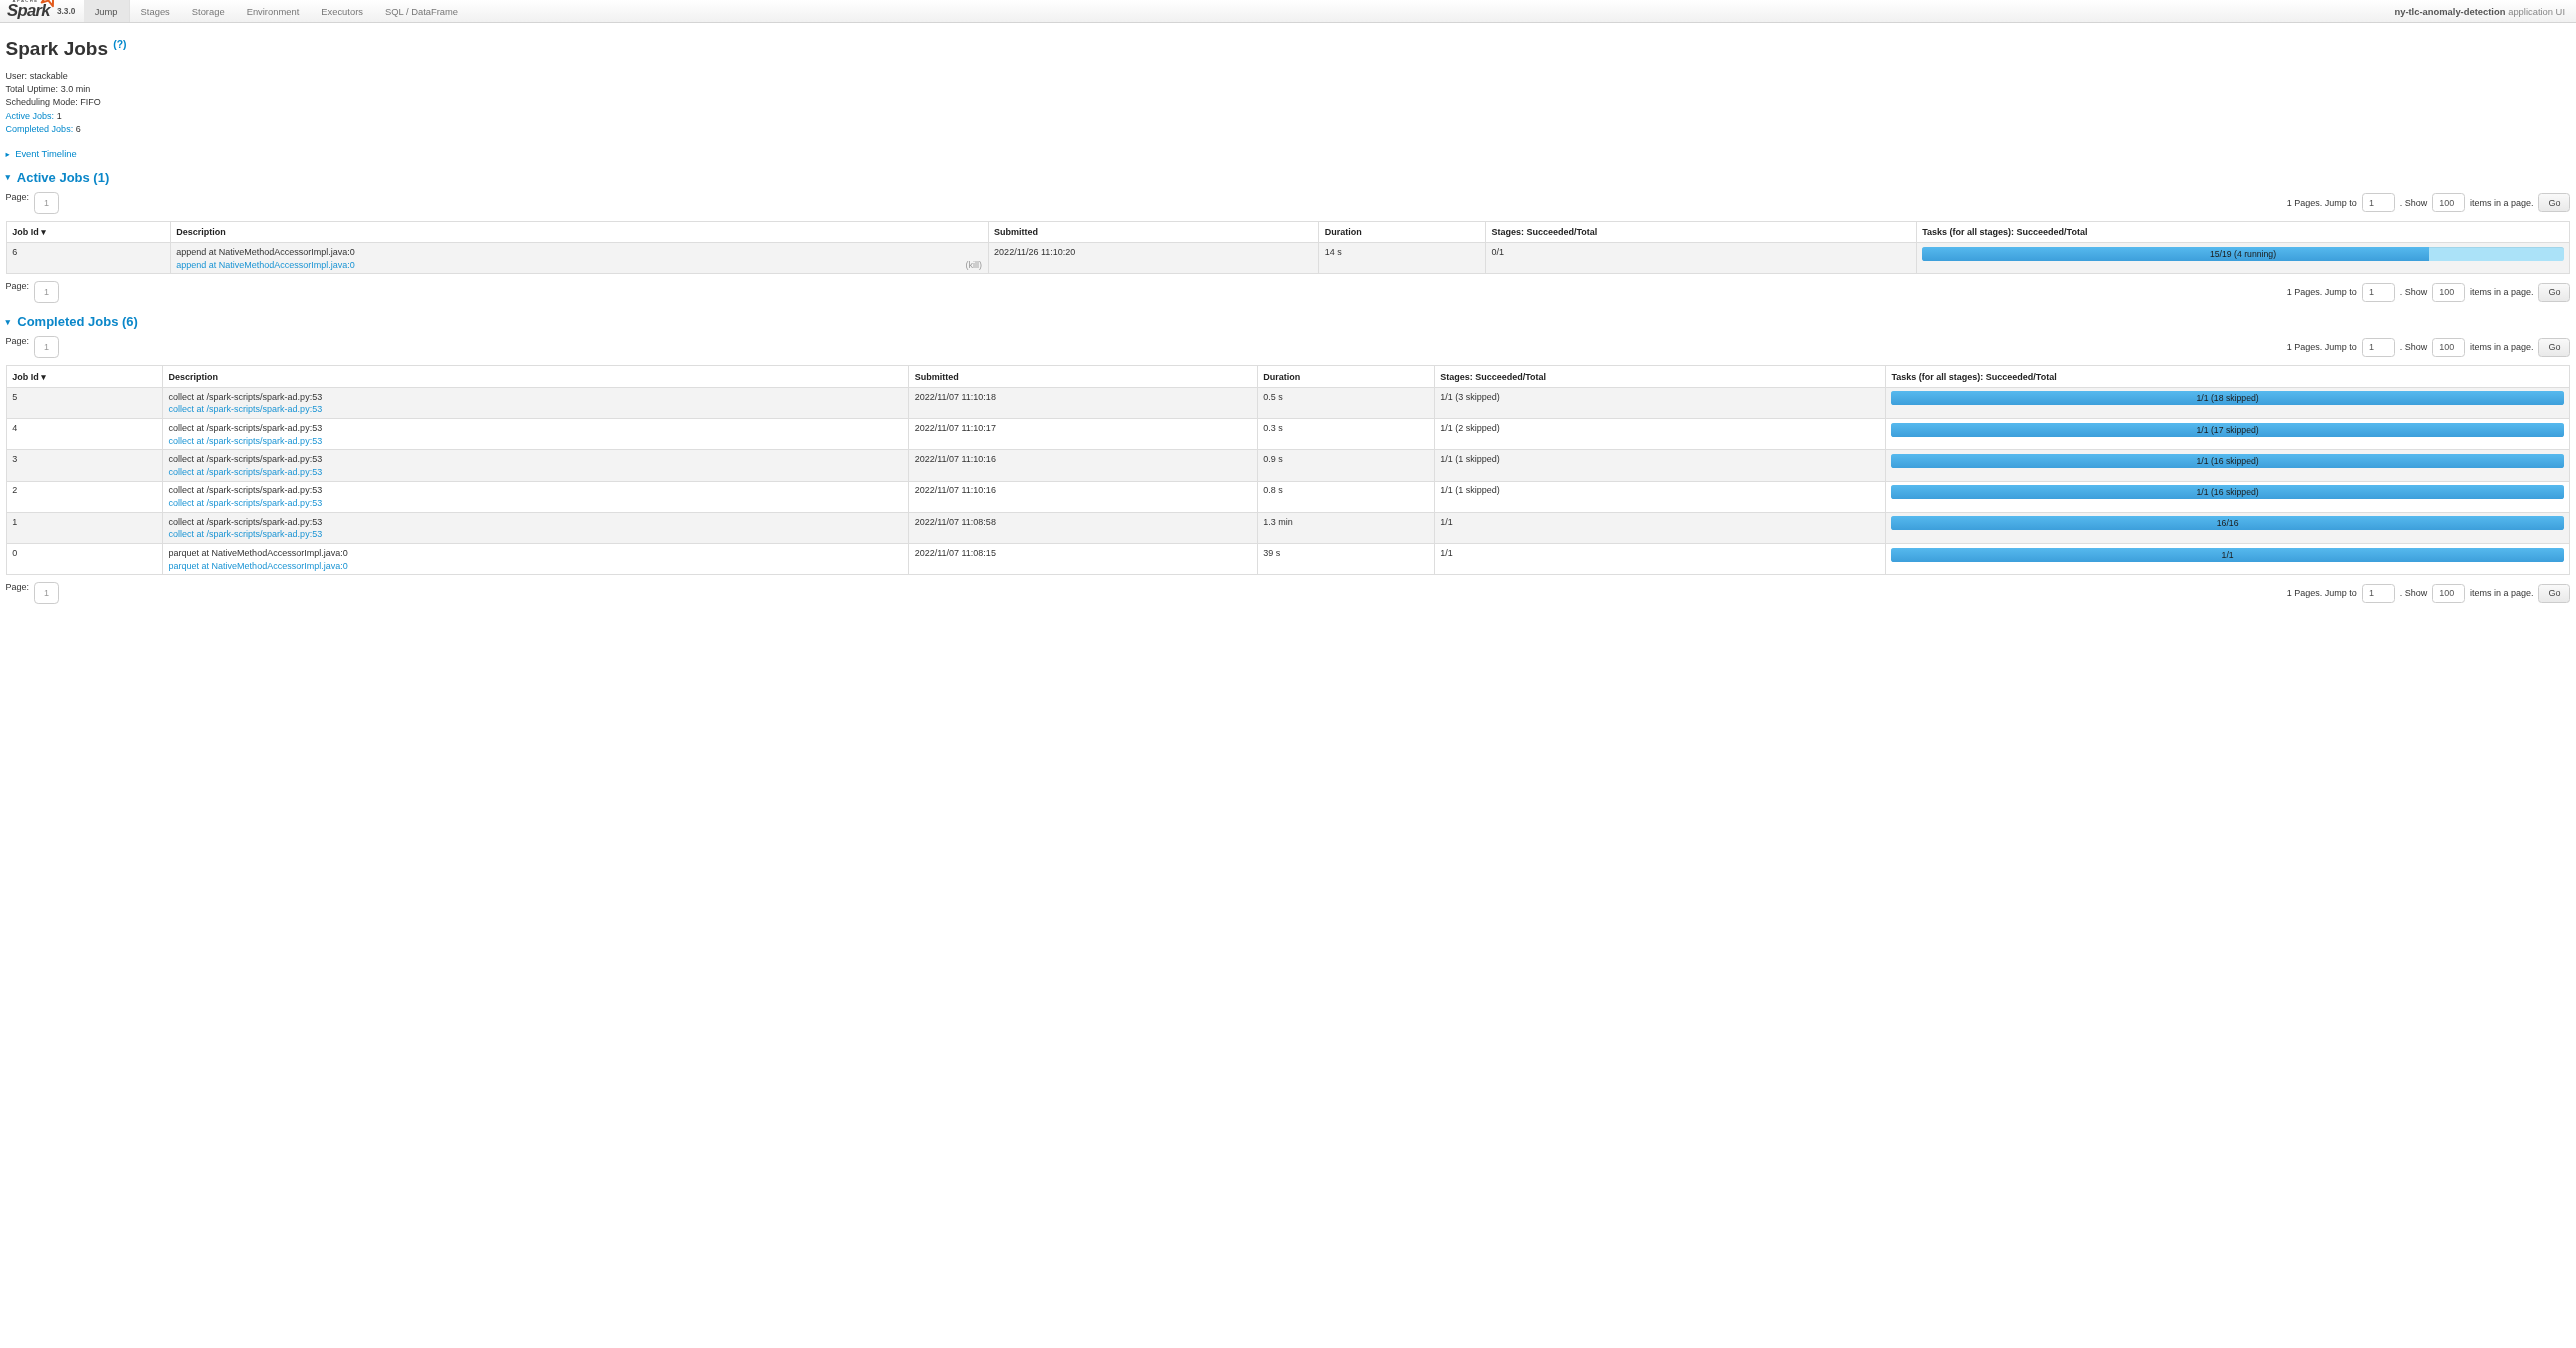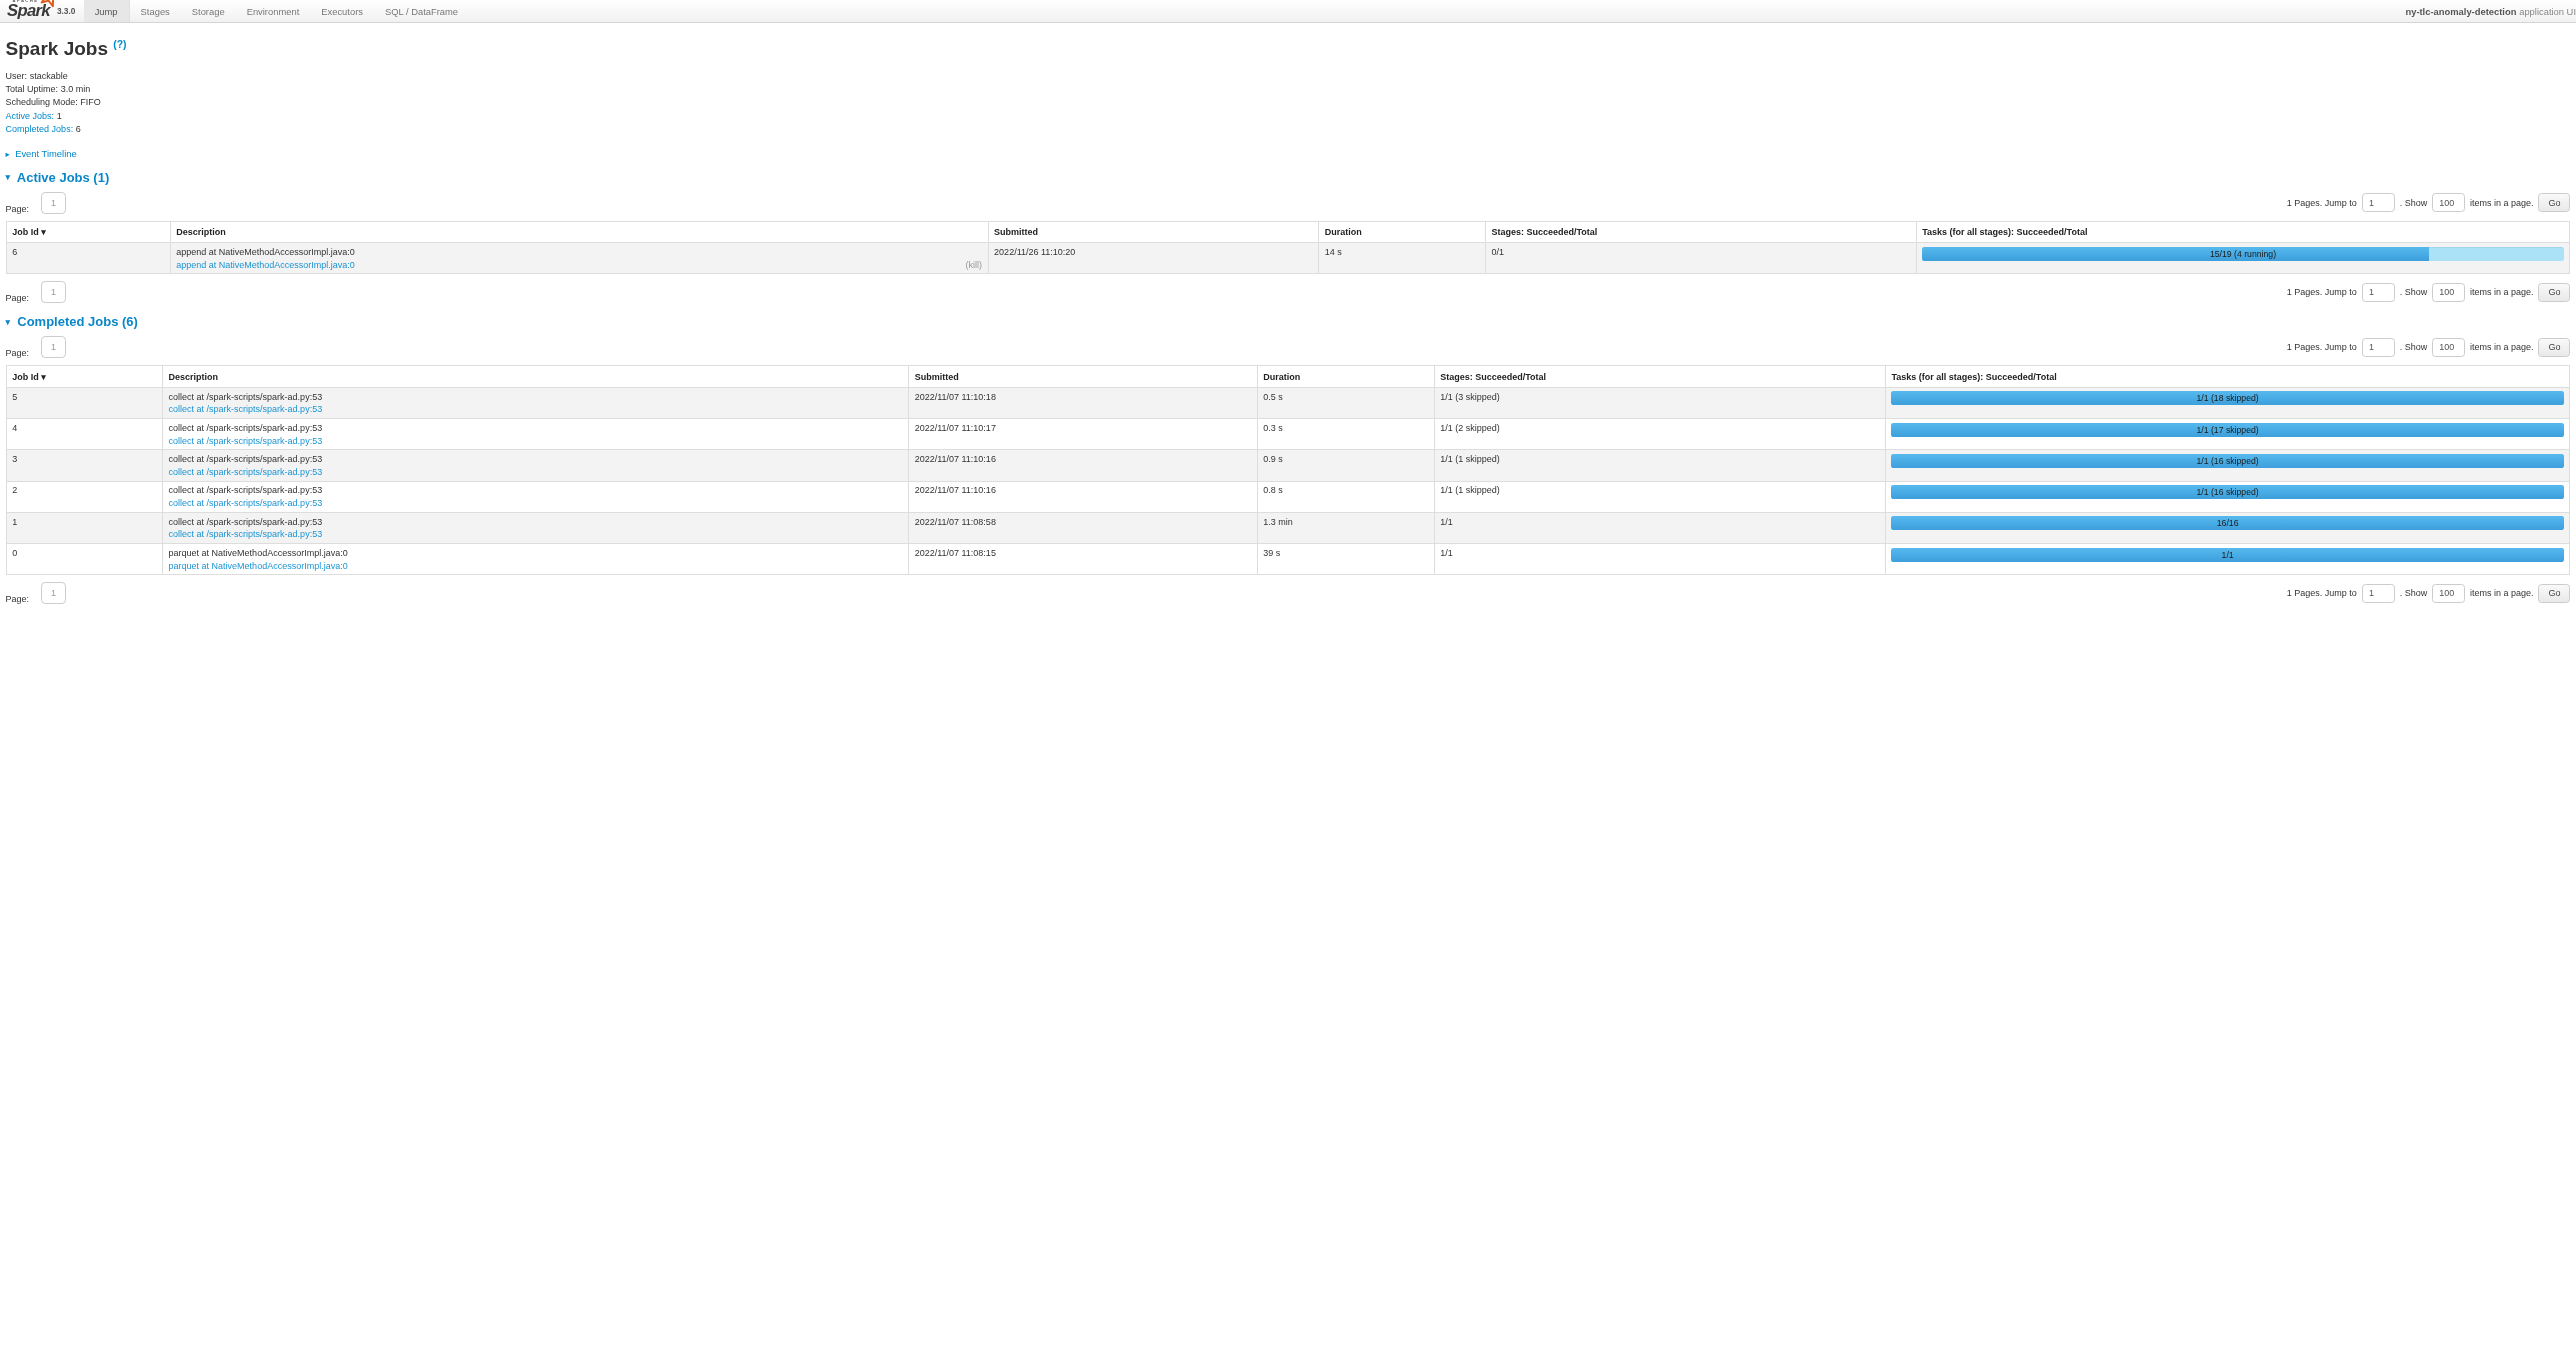--- a/index.html
+++ b/index.html
@@ -10,42 +10,42 @@
   .navbar { display:flex; align-items:stretch; height:23px; background:linear-gradient(#ffffff,#f1f1f1); border-bottom:0.7px solid #d4d4d4; }
   .logo { display:flex; align-items:flex-end; padding:2.1px 8.3px 2.1px 7px; position:relative; }
   .logo-word { position:relative; line-height:1; padding-top:8.3px; }
   .logo-apache { display:block; font-size:4.2px; font-weight:bold; letter-spacing:1.4px; color:#555; margin-left:5.6px; }
   .logo-brand { display:block; font-size:16.7px; font-weight:bold; color:#3a3a3a; letter-spacing:-0.7px; font-style:italic; }
   .logo-star { position:absolute; top:-4.2px; right:-9.7px; }
   .logo-version { font-size:8.3px; font-weight:bold; color:#555; margin-left:7px; padding-bottom:3.5px; }
   .nav-tabs { display:flex; list-style:none; margin:0; padding:0; }
   .nav-tab { display:flex; align-items:center; padding:0 11px; color:#777; font-size:9.4px; cursor:pointer; }
   .nav-tab.active { background:#e7e7e7; color:#555; border-right:0.7px solid #e0e0e0; }
-  .app-name { margin-left:auto; display:flex; align-items:center; padding-right:0; font-size:9.4px; color:#888; white-space:nowrap; }
+  .app-name { margin-left:auto; display:flex; align-items:center; padding-right:11px; font-size:9.4px; color:#888; white-space:nowrap; }
   .app-name b { color:#555; margin-right:2.8px; }
 
   
   .content { padding:2.8px 5.6px 14px 5.6px; }
   .page-title { font-size:19px; font-weight:bold; color:#333; margin:12.5px 0 9.7px 0; }
   .page-title sup { font-size:10.4px; color:#0088cc; font-weight:bold; cursor:pointer; }
 
   .summary { list-style:none; margin:0 0 2.8px 0; padding:0; }
   .summary li { line-height:12.5px; margin:0 0 0.7px 0; }
   .summary .lbl { font-weight:normal; color:#333; }
   .summary .lbl.accent { color:#0088cc; }
 
   .timeline-toggle { color:#0088cc; margin:12.5px 0 4.2px 0; cursor:pointer; font-size:9.4px; }
   .timeline-toggle .arrow { font-size:8.3px; margin-right:2.8px; }
 
   .section-title { color:#0b87c9; font-weight:bold; font-size:13px; margin:11px 0 2.8px 0; cursor:pointer; }
   .section-title .arrow { font-size:9px; margin-right:3.5px; position:relative; top:-1.4px; }
 
   
   .page-row { display:flex; align-items:center; margin:7px 0 7px 0; }
-  .page-left { display:flex; align-items:flex-end; gap:12px; }
+  .page-left { display:flex; align-items:flex-start; gap:5px; }
   .page-input { width:25px; height:22px; border:0.7px solid #ccc; border-radius:4.2px; text-align:center; color:#999; font-size:9px; background:#fff; }
   .page-right { margin-left:auto; display:flex; align-items:center; gap:4.9px; color:#333; }
   .jump-input { width:33px; height:19px; border:0.7px solid #ccc; border-radius:3.5px; padding:0 0 0 6.3px; color:#555; font-size:9px; background:#fff; }
   .go-btn { background:linear-gradient(#f9f9f9,#e9e9e9); border:0.7px solid #ccc; border-radius:3.5px; padding:3.5px 9px; font-size:9px; color:#444; cursor:pointer; }
 
   
   table.jobs { width:100%; border-collapse:collapse; border:0.7px solid #ddd; table-layout:fixed; margin:1.4px 0 1.4px 0; }
   table.jobs th, table.jobs td { border:0.7px solid #ddd; padding:2.8px 5.6px; text-align:left; vertical-align:top; font-size:9px; line-height:12px; overflow:hidden; }
   table.jobs th { font-weight:bold; color:#222; padding-top:4.2px; padding-bottom:4.2px; cursor:pointer; background:#fff; }
   tr.odd td { background:#f3f3f3; }

